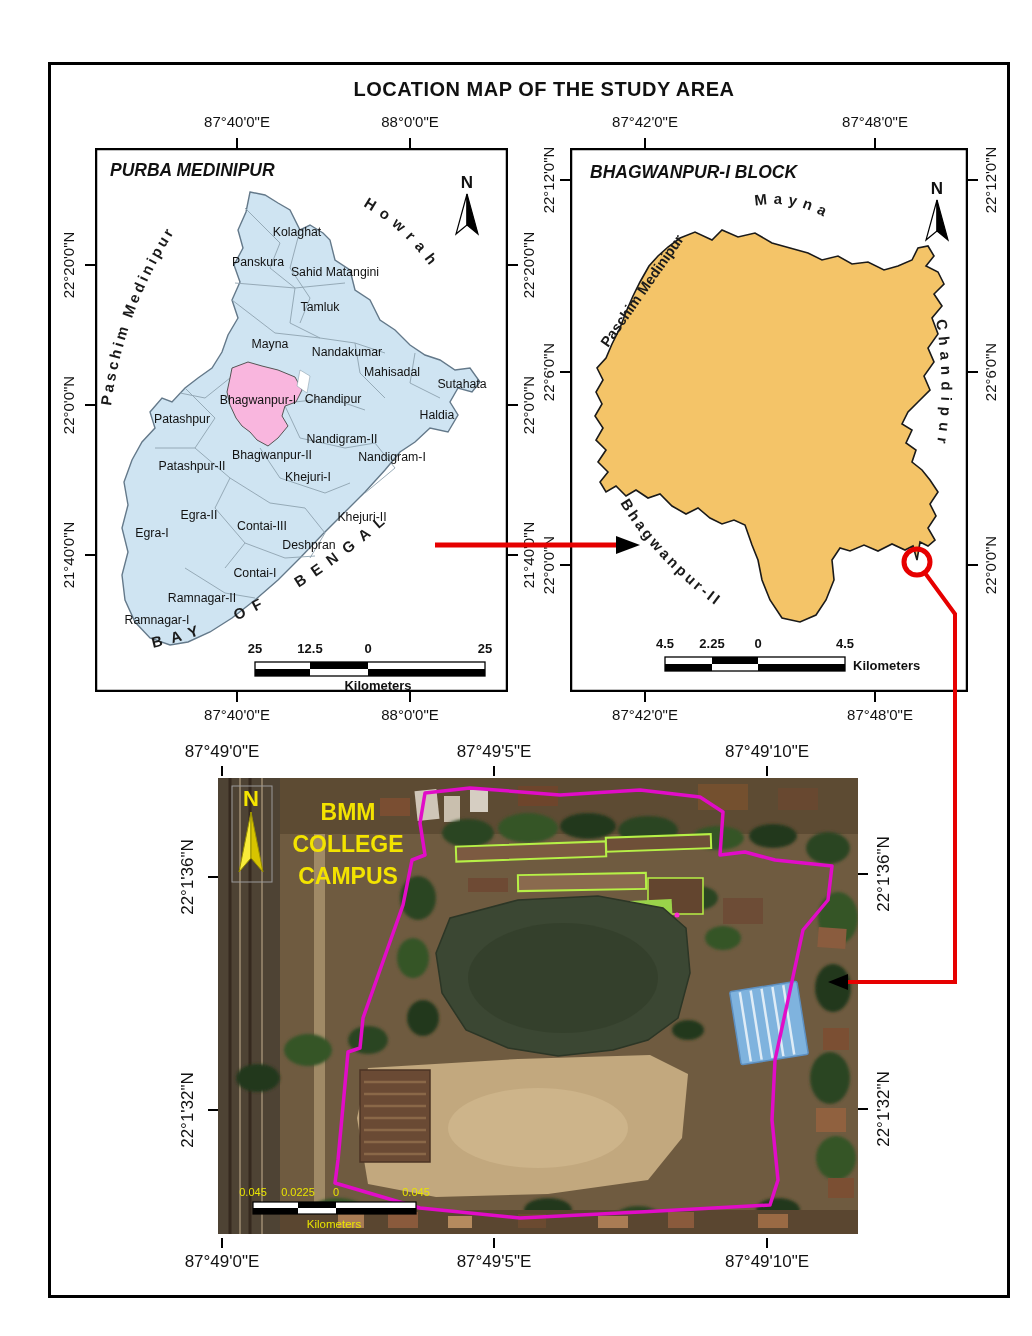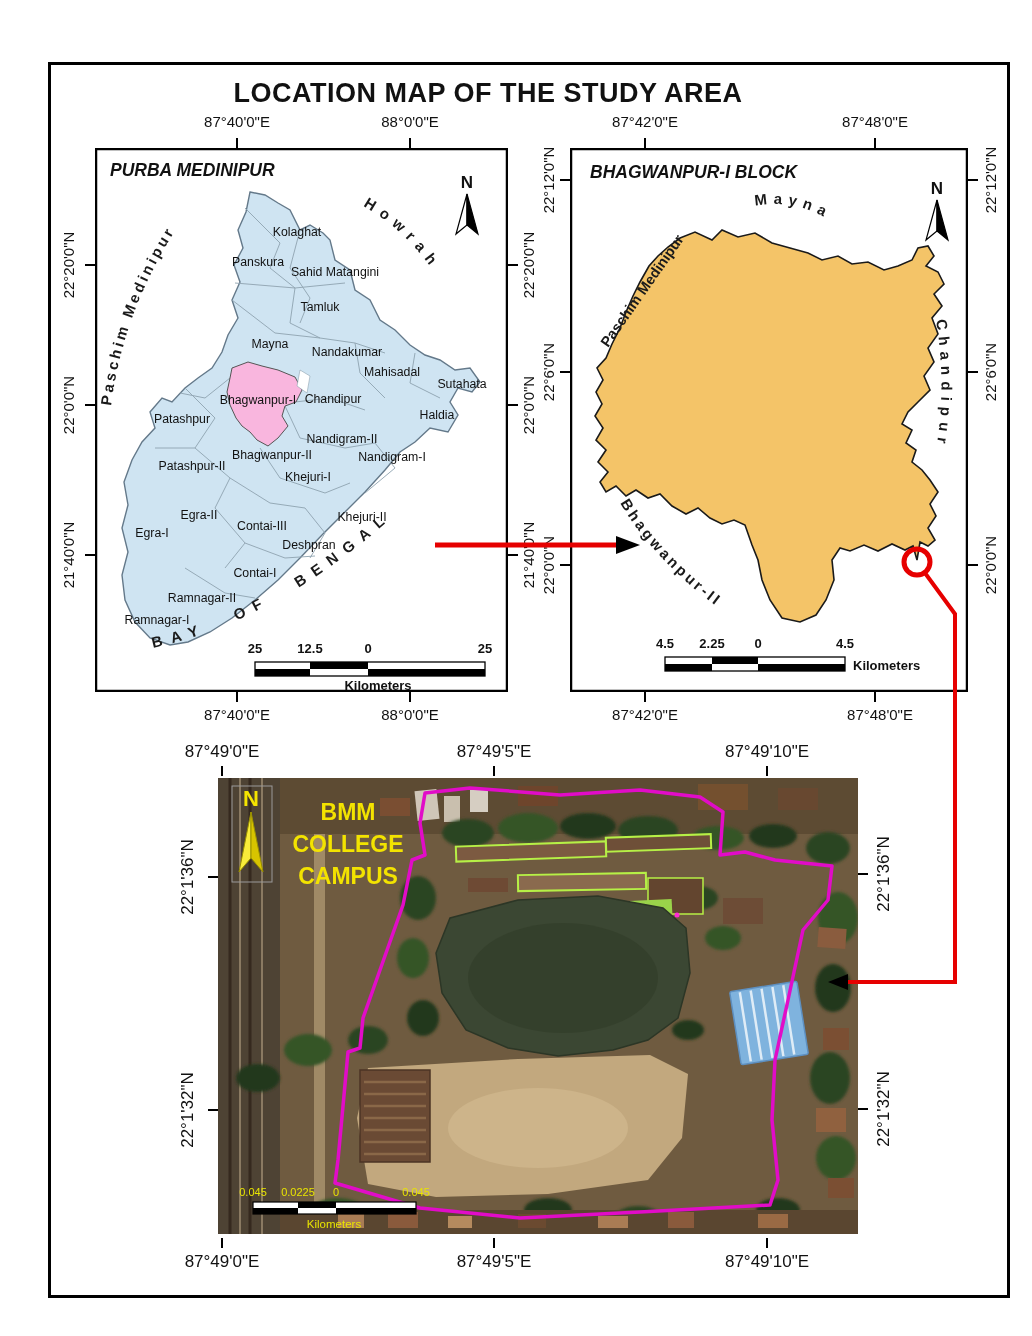--- a/index.html
+++ b/index.html
@@ -1,19 +1,19 @@
 <!DOCTYPE html>
 <html><head>
 <meta charset="utf-8">
 <style>
   html,body{margin:0;padding:0;background:#fff;}
   body{width:1032px;height:1336px;position:relative;font-family:"Liberation Sans",sans-serif;color:#111;}
   .abs{position:absolute;}
   #frame{left:48px;top:62px;width:956px;height:1230px;border:3px solid #000;background:#fff;}
-  #main-title{left:488px;top:78px;transform:translateX(-50%);font-size:27px;font-weight:bold;letter-spacing:.5px;white-space:nowrap;}
+  #main-title{left:544px;top:78px;transform:translateX(-50%);font-size:20px;font-weight:bold;letter-spacing:.5px;white-space:nowrap;}
   .panel{background:#fff;}
   .xlab{transform:translateX(-50%);font-size:15px;white-space:nowrap;}
   .ylab{transform:translate(-50%,-50%) rotate(-90deg);font-size:15px;white-space:nowrap;}
   .tick{background:#000;}
   .tick.h{width:2px;height:10px;}
   .tick.v{width:10px;height:2px;}
   svg text{font-family:"Liberation Sans",sans-serif;}
   .blk{font-size:12.3px;fill:#111;}
   .mtitle{font-size:17.5px;font-weight:bold;font-style:italic;fill:#111;}
   .nbr{font-weight:bold;fill:#1a1a1a;}

